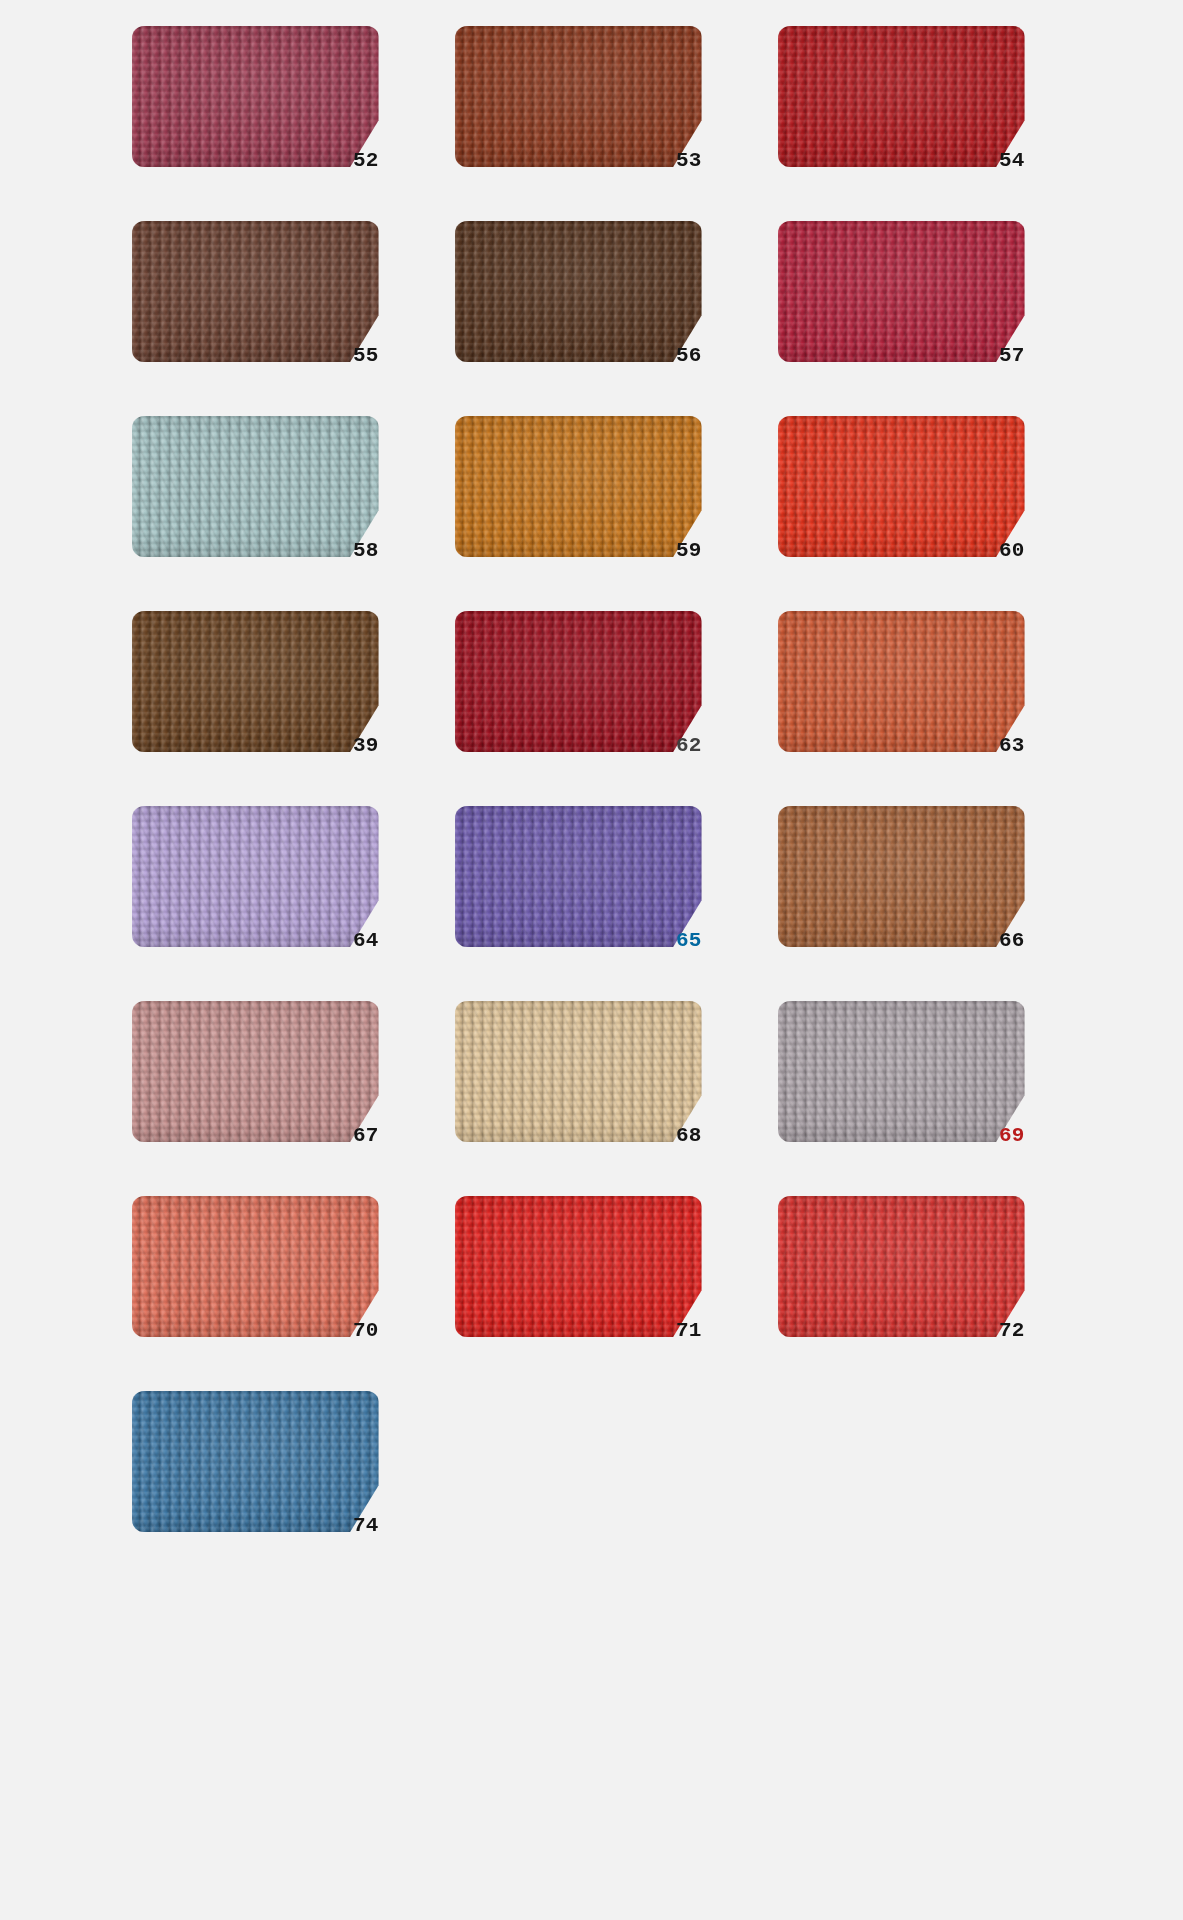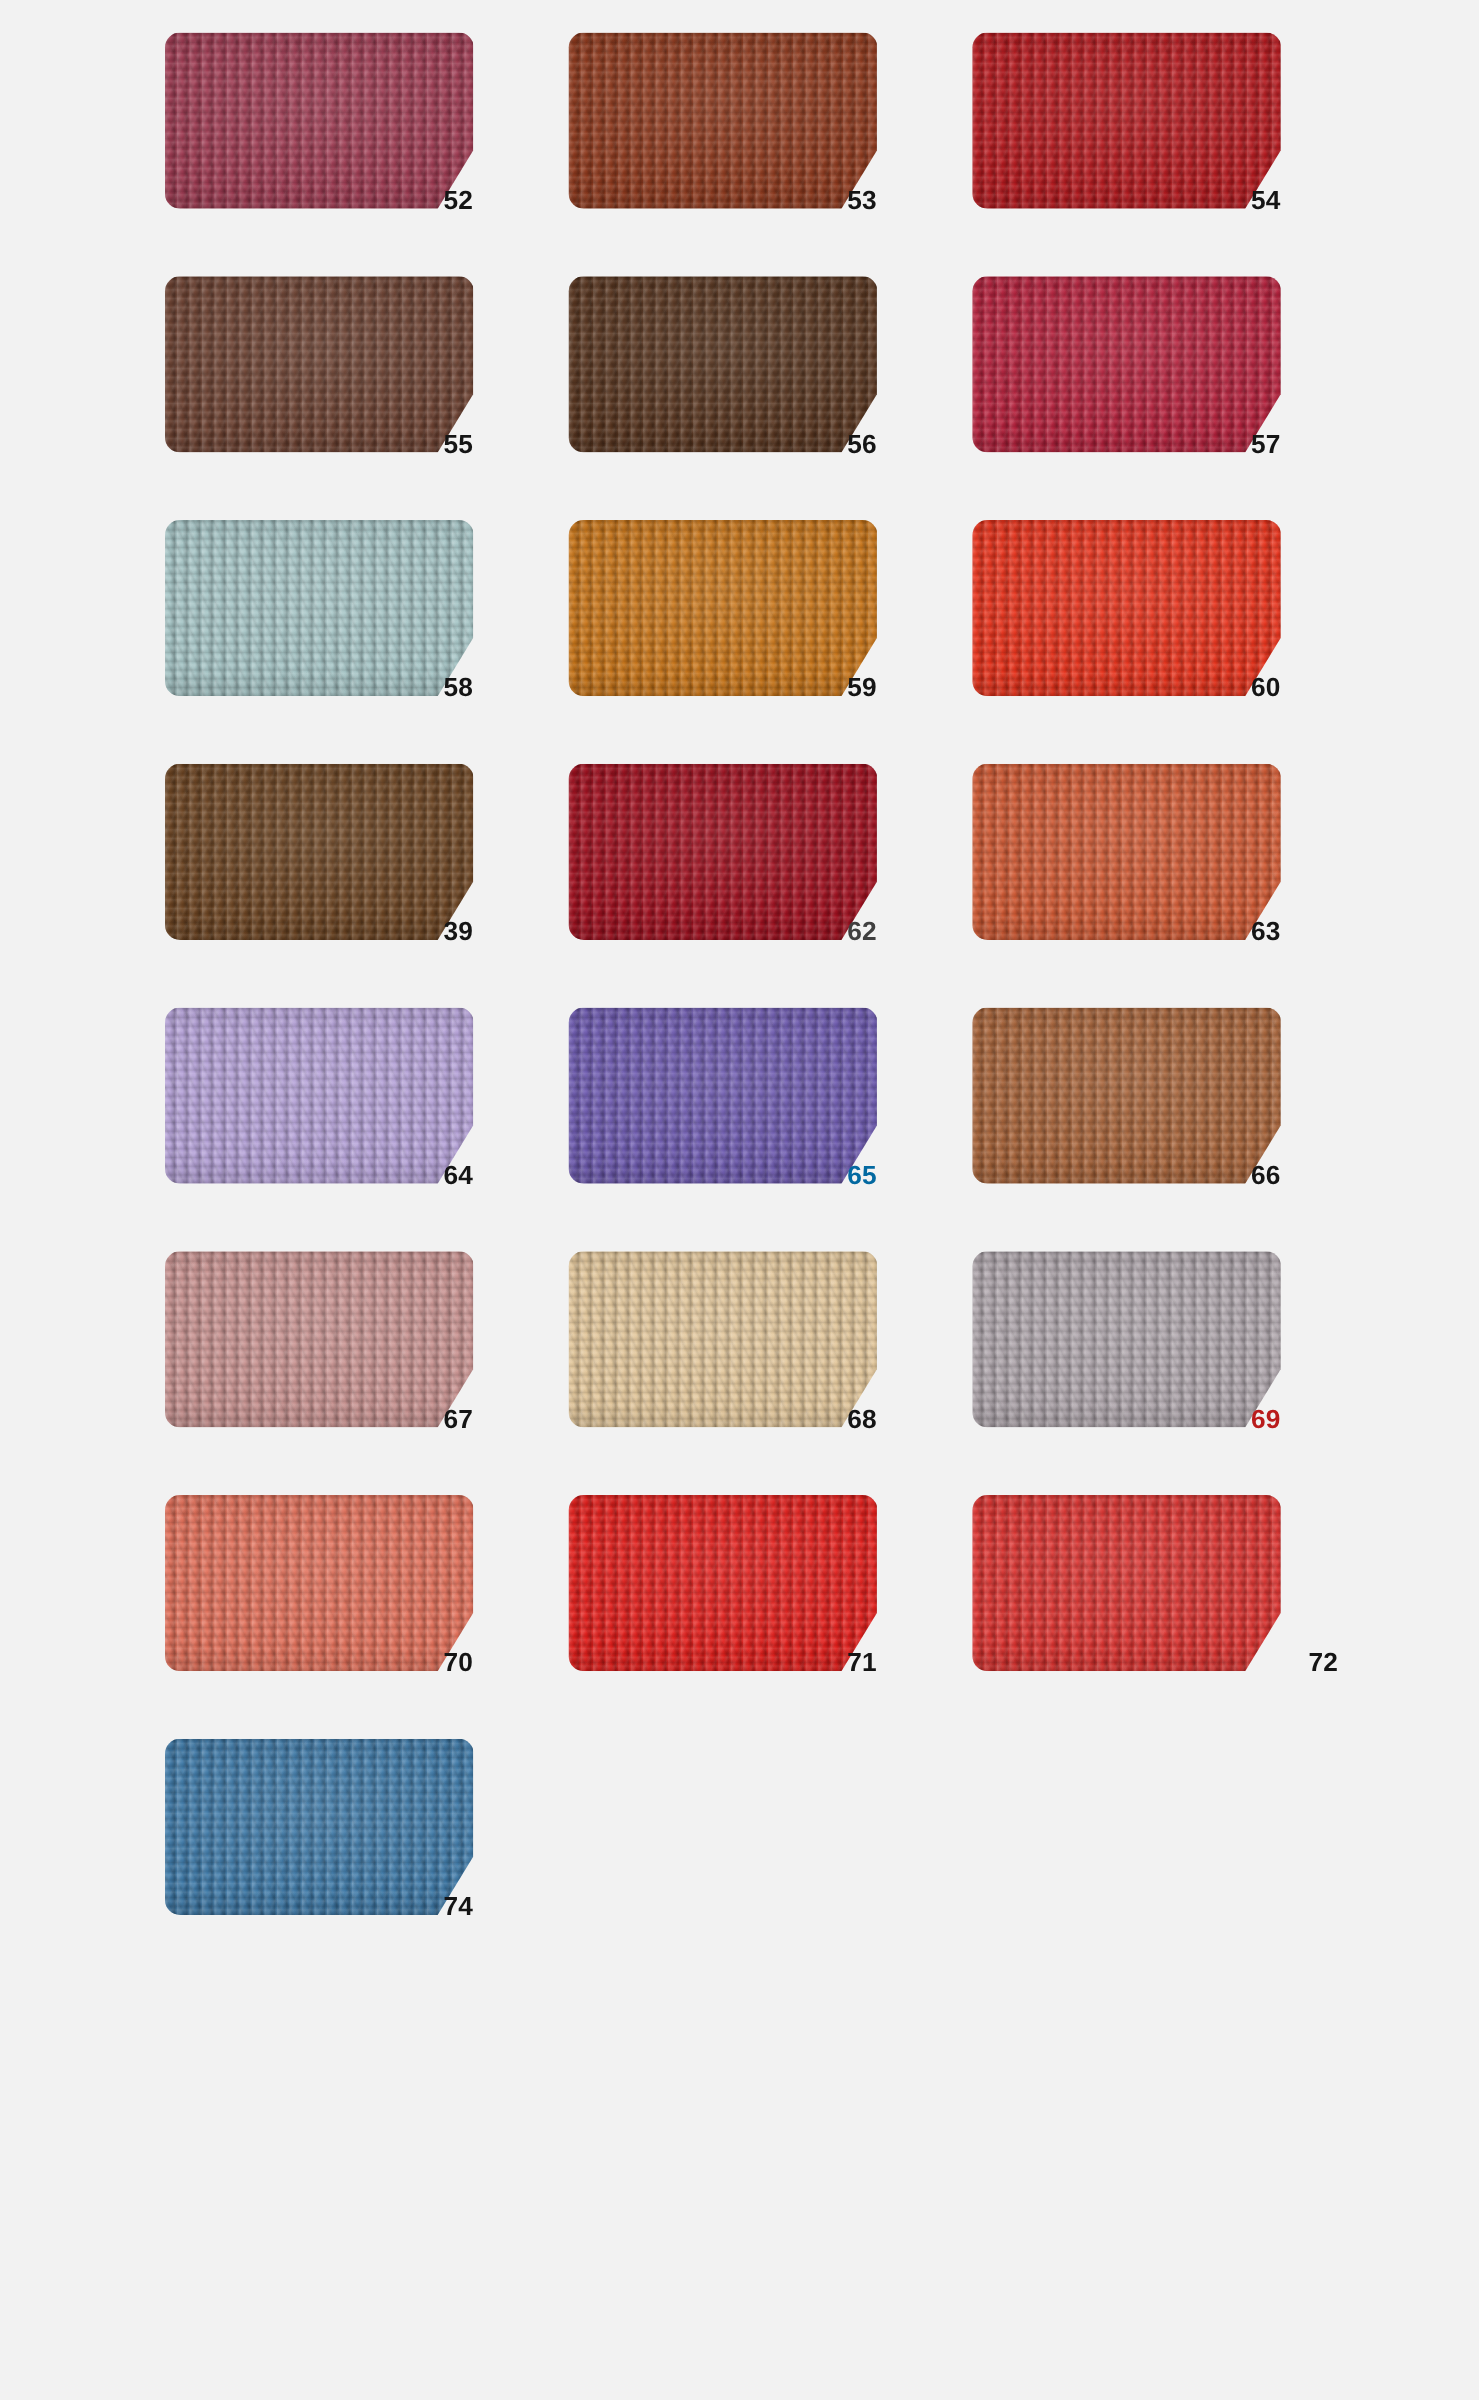--- a/index.html
+++ b/index.html
@@ -20,21 +20,21 @@
     display:grid;
     grid-template-columns:repeat(3,287px);
     grid-template-rows:repeat(8,195px);
     column-gap:36px;
     row-gap:0px;
     justify-content:center;
     margin-left:13px;
   }
   .cell{
     position:relative;
-    width:287px;height:196px;
+    width:287px;height:196px;font-family:Liberation Mono, monospace;
   }
   
   .swatch{
     position:absolute;
     left:0;top:0;
     width:247px;height:141px;
     border-radius:12px;
     overflow:hidden;
     
     -webkit-clip-path:polygon(0 0, 100% 0, 100% 67%, 88.5% 100%, 0 100%);
@@ -268,21 +268,21 @@
           <div class="shade"></div>
         </div>
         <div class="label" style="color: rgb(21, 21, 21);">71</div>
       </div>
       <div class="cell">
         <div class="swatch" title="crimson red" style="--c: #dc3330;">
           <div class="knit"></div>
           <div class="stitches"></div>
           <div class="shade"></div>
         </div>
-        <div class="label" style="color: rgb(21, 21, 21); margin-left: 46px;">72</div>
+        <div class="label" style="color: rgb(21, 21, 21);">72</div>
       </div>
       <div class="cell">
         <div class="swatch" title="steel blue" style="--c: #3f7aa8;">
           <div class="knit"></div>
           <div class="stitches"></div>
           <div class="shade"></div>
         </div>
         <div class="label" style="color: rgb(21, 21, 21);">74</div>
       </div>
     </div>

